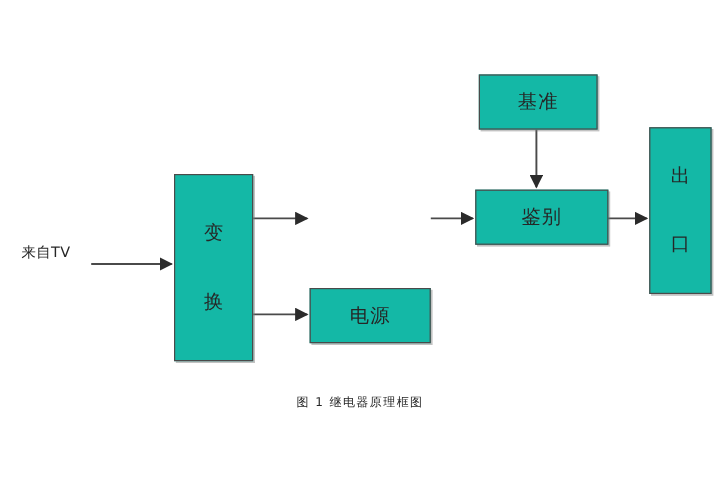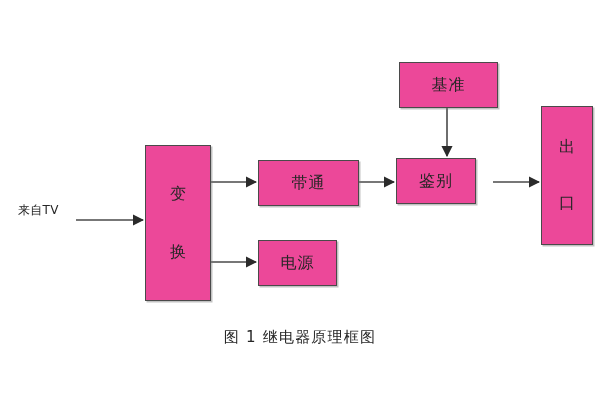--- a/index.html
+++ b/index.html
@@ -21,21 +21,21 @@
     position: absolute;
     left: 0;
     top: 0;
     width: 600px;
     height: 400px;
     pointer-events: none;
   }
   .node {
     position: absolute;
     box-sizing: border-box;
-    background: #ec4899;
+    background: #14b8a6;
     border: 1.6px solid #4a4a4a;
     box-shadow: 1.5px 1.5px 0 rgba(120,120,120,0.45);
     display: flex;
     align-items: center;
     justify-content: center;
     text-align: center;
   }
   .node .lbl {
     font-size: 16px;
     letter-spacing: 1px;
@@ -46,44 +46,44 @@
   .node.vertical {
     flex-direction: column;
     justify-content: space-evenly;
   }
   .node.vertical .lbl {
     font-size: 16px;
     letter-spacing: 0;
   }
   #node-transform { left: 145px; top: 145px; width: 66px;  height: 156px; }
   #node-bandpass  { left: 258px; top: 160px; width: 101px; height: 46px; }
-  #node-power     { left: 258px; top: 240px; width: 79px; height: 46px; }
+  #node-power     { left: 258px; top: 240px; width: 101px; height: 46px; }
   #node-reference { left: 399px; top: 62px;  width: 99px;  height: 46px; }
-  #node-discrim   { left: 396px; top: 158px; width: 80px;  height: 46px; }
+  #node-discrim   { left: 396px; top: 158px; width: 111px;  height: 46px; }
   #node-output    { left: 541px; top: 106px; width: 52px;  height: 139px; }
 
   #node-output .lbl { padding: 6px 0; }
 
   .srclabel {
     position: absolute;
     font-size: 12px;
     color: #262626;
     white-space: nowrap;
     letter-spacing: 0.3px;
   }
   #src-line1 { left: 18px; top: 202px; }
   #src-line2 { left: 18px; top: 242px; }
 
   #caption {
     position: absolute;
     left: 0;
     top: 328px;
     width: 600px;
     text-align: center;
-    font-size: 15px;
+    font-size: 10px;
     color: #262626;
     letter-spacing: 1.2px;
   }
 </style>
 </head>
 <body>
 
 <div id="canvas">
 
   <svg class="wires" viewBox="0 0 600 400" xmlns="http://www.w3.org/2000/svg">
@@ -108,23 +108,20 @@
     </g>
   </svg>
 
   <div class="srclabel" id="src-line1">来自TV</div>
 
   <div class="node vertical" id="node-transform">
     <span class="lbl">变</span>
     <span class="lbl">换</span>
   </div>
 
-  <div class="node" id="node-bandpass">
-    <span class="lbl">带通</span>
-  </div>
 
   <div class="node" id="node-power">
     <span class="lbl">电源</span>
   </div>
 
   <div class="node" id="node-reference">
     <span class="lbl">基准</span>
   </div>
 
   <div class="node" id="node-discrim">

